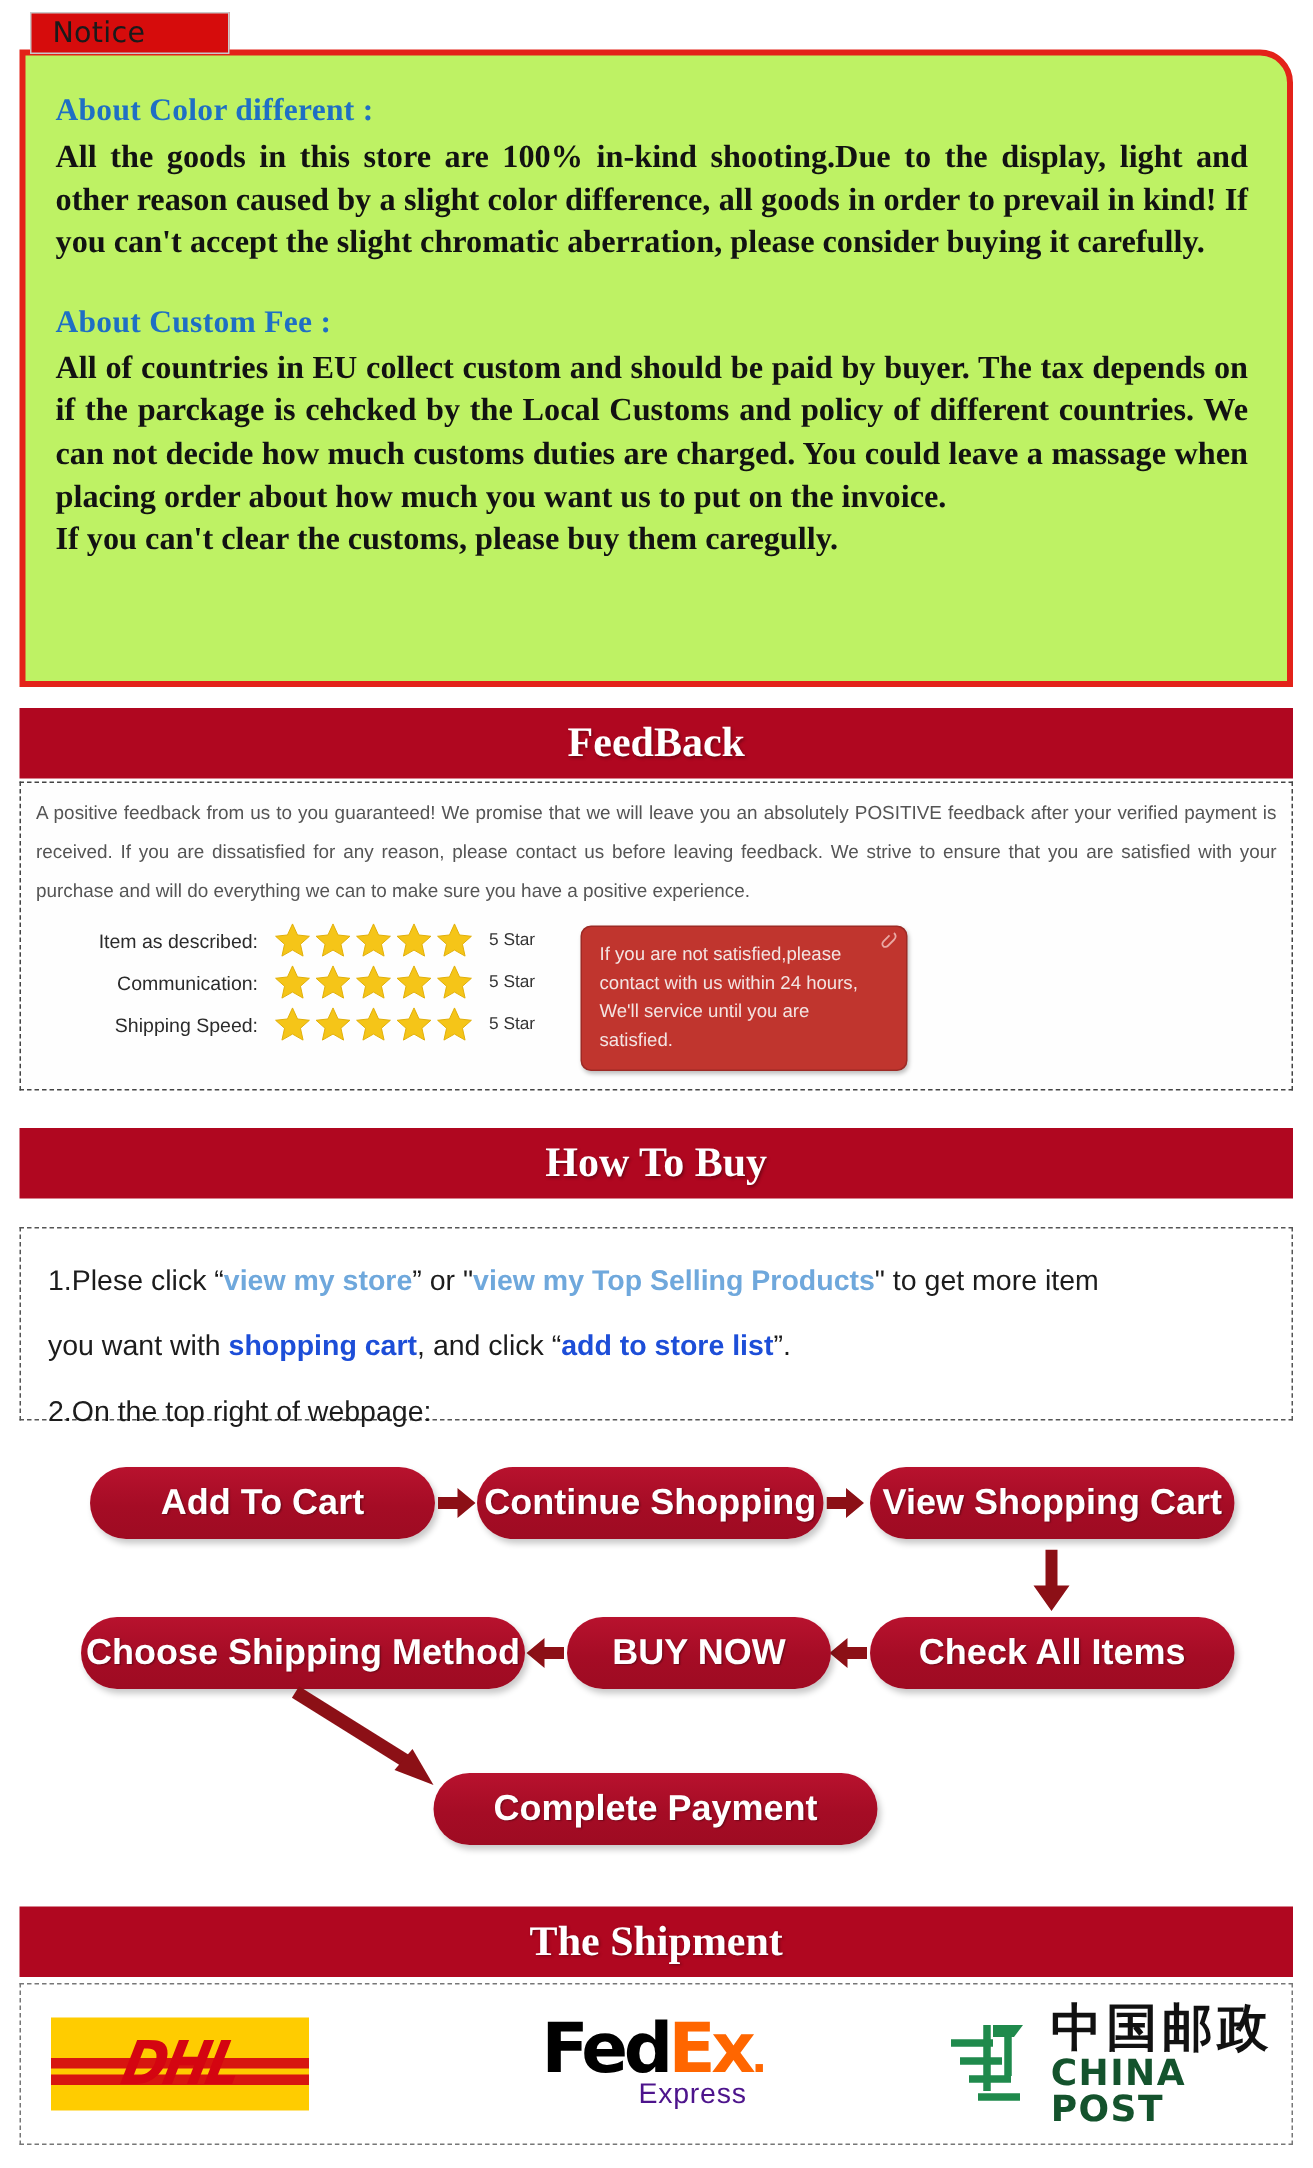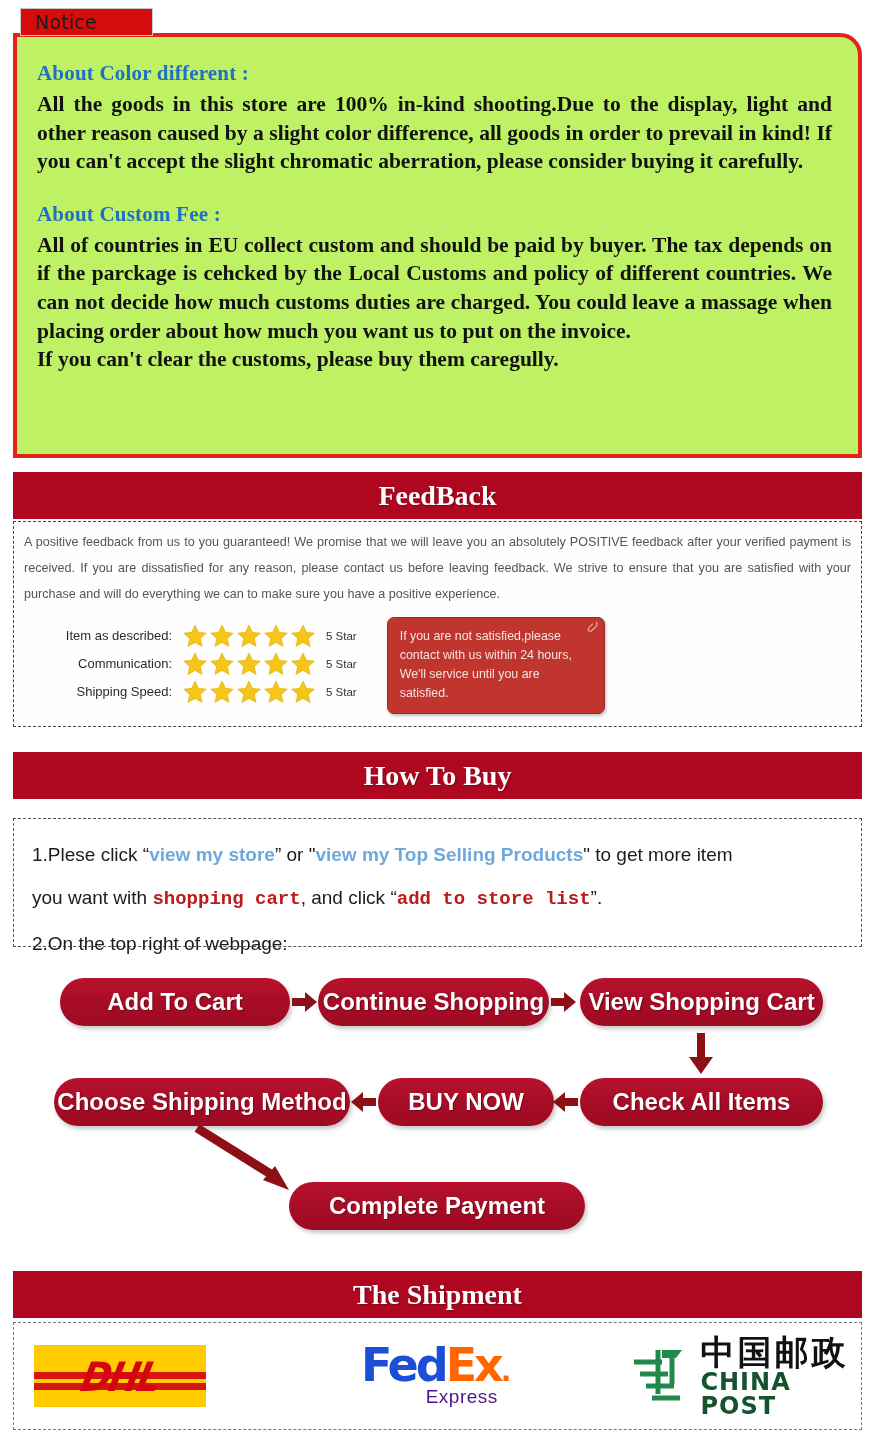--- a/index.html
+++ b/index.html
@@ -74,21 +74,21 @@
     border: 1px dashed #444;
     background: #fefefe;
   }
   .fb-text {
     font-family: "Liberation Sans", sans-serif;
     font-size: 12.6px; color: #555; line-height: 2.05;
     padding: 8px 10px 0 10px; margin: 0;
     text-align: justify;
   }
   .rating-area {
-    display: flex; align-items: center;
+    display: flex; align-items: flex-start;
     padding: 6px 0 0 28px; gap: 0;
   }
   .rating-table { }
   .rating-row {
     display: flex; align-items: center; height: 28px;
   }
   .rating-label {
     width: 140px; text-align: right;
     font-family: "Liberation Sans", sans-serif;
     font-size: 13px; color: #2b2b2b; font-weight: normal;
@@ -135,21 +135,21 @@
     border: 1px dashed #555;
     background: #fff;
     padding: 14px 17px 0 18px;
   }
   .htb-line {
     font-family: "Liberation Sans", sans-serif;
     font-size: 19px; color: #1c1c1c; line-height: 2.28;
     margin: 0; white-space: nowrap;
   }
   .lnk-blue { color: #6fa8dc; font-weight: bold; }
-  .lnk-red { color: #b91c1c; font-weight: bold; font-family: Liberation Mono, monospace; }
+  .lnk-red { color: #1d4ed8; font-weight: bold; }
 
   
   .flow { position: absolute; left: 0; top: 960px; width: 875px; height: 300px; }
   .pill {
     position: absolute;
     background: #b50f2b;
     background: linear-gradient(180deg,#b8122e 0%,#a50c25 55%,#9e0b22 100%);
     border-radius: 34px;
     box-shadow: 2px 3px 4px rgba(0,0,0,.22);
     display: flex; align-items: center; justify-content: center;
@@ -197,21 +197,21 @@
     font-weight: bold; font-style: italic; font-size: 36px;
     color: #d40511; letter-spacing: -2px;
     transform: skewX(-12deg) scaleY(1.12);
   }
   
   .fedex { margin-left: 155px; text-align: center; }
   .fedex-word {
     font-family: "DejaVu Sans", sans-serif;
     font-weight: bold; font-size: 46px; letter-spacing: -3px; line-height: .95;
   }
-  .fx-fed { color: #1d4ed8; }
+  .fx-fed { color: #000000; }
   .fx-ex { color: #ff6600; }
   .fx-dot { color: #ff6600; font-size: 28px; }
   .fedex-sub {
     font-family: "Liberation Sans", sans-serif;
     font-size: 19px; color: #4d148c; letter-spacing: .5px;
     margin-top: -2px; margin-left: 54px;
   }
   
   .cpost { margin-left: 120px; display: flex; align-items: center; }
   .cpost-mark { margin-right: 10px; }

